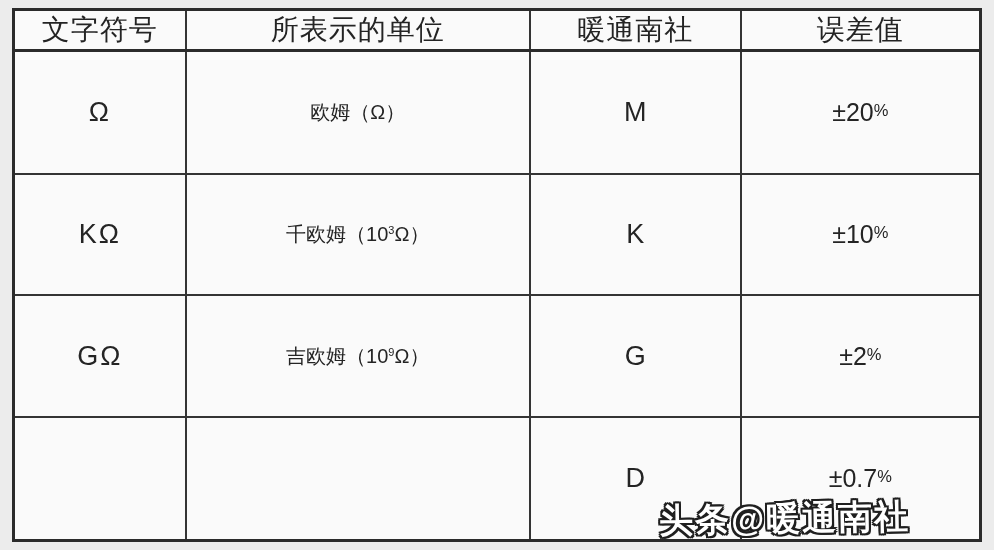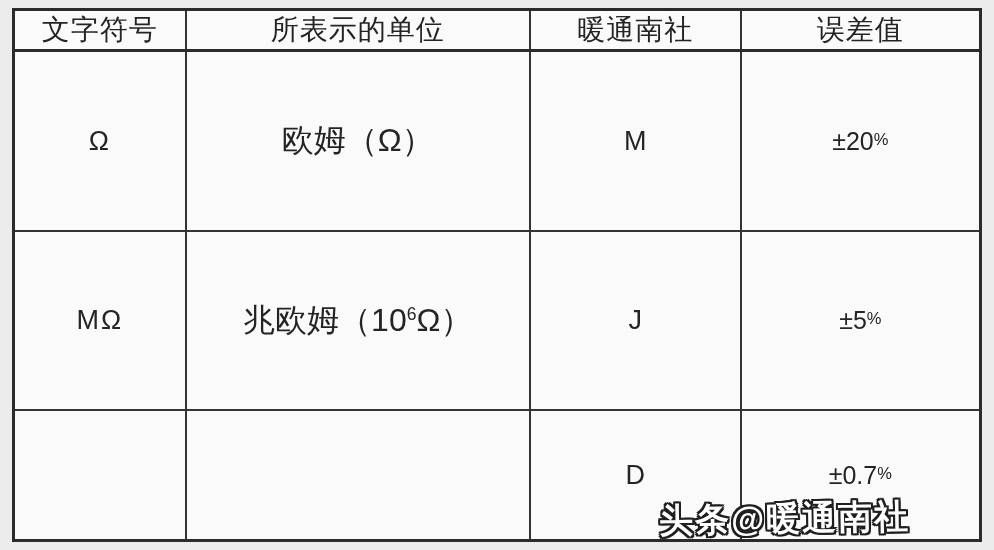--- a/index.html
+++ b/index.html
@@ -39,21 +39,21 @@
     border: 2px solid var(--border);
     text-align: center;
     vertical-align: middle;
     padding: 0;
     color: var(--text);
     font-weight: 400;
   }
   thead th { border-bottom: 3px solid var(--outer_border); }
   th.header-cell { font-size: 28px; letter-spacing: 1px; }
   td.symbol-cell { font-size: 27px; letter-spacing: 2px; }
-  td.unit-cell { font-size: 32px; }
+  td.unit-cell { font-size: 20px; }
   td.tol-symbol-cell { font-size: 27px; }
   td.tol-value-cell { font-size: 25px; }
   .exp-sup {
     font-size: 0.55em;
     vertical-align: 0.65em;
     letter-spacing: 0;
   }
   .pct {
     font-size: 0.66em;
     vertical-align: 0.3em;
@@ -99,24 +99,30 @@
         </tr>
       </thead>
       <tbody>
         <tr>
           <td class="symbol-cell">Ω</td>
           <td class="unit-cell"><span>欧姆（</span><span class="exp-sup"></span><span>Ω）</span></td>
           <td class="tol-symbol-cell">M</td>
           <td class="tol-value-cell"><span>±20</span><span class="pct">%</span></td>
         </tr>
         <tr>
-          <td class="symbol-cell">MΩ</td>
-          <td class="unit-cell"><span>兆欧姆（10</span><span class="exp-sup">6</span><span>Ω）</span></td>
-          <td class="tol-symbol-cell">J</td>
-          <td class="tol-value-cell"><span>±5</span><span class="pct">%</span></td>
+          <td class="symbol-cell">KΩ</td>
+          <td class="unit-cell"><span>千欧姆（10</span><span class="exp-sup">3</span><span>Ω）</span></td>
+          <td class="tol-symbol-cell">K</td>
+          <td class="tol-value-cell"><span>±10</span><span class="pct">%</span></td>
+        </tr>
+        <tr>
+          <td class="symbol-cell">GΩ</td>
+          <td class="unit-cell"><span>吉欧姆（10</span><span class="exp-sup">9</span><span>Ω）</span></td>
+          <td class="tol-symbol-cell">G</td>
+          <td class="tol-value-cell"><span>±2</span><span class="pct">%</span></td>
         </tr>
         <tr>
           <td class="symbol-cell"></td>
           <td class="unit-cell"><span></span><span class="exp-sup"></span><span></span></td>
           <td class="tol-symbol-cell">D</td>
           <td class="tol-value-cell"><span>±0.7</span><span class="pct">%</span></td>
         </tr>
       </tbody>
     </table>
   </div>

